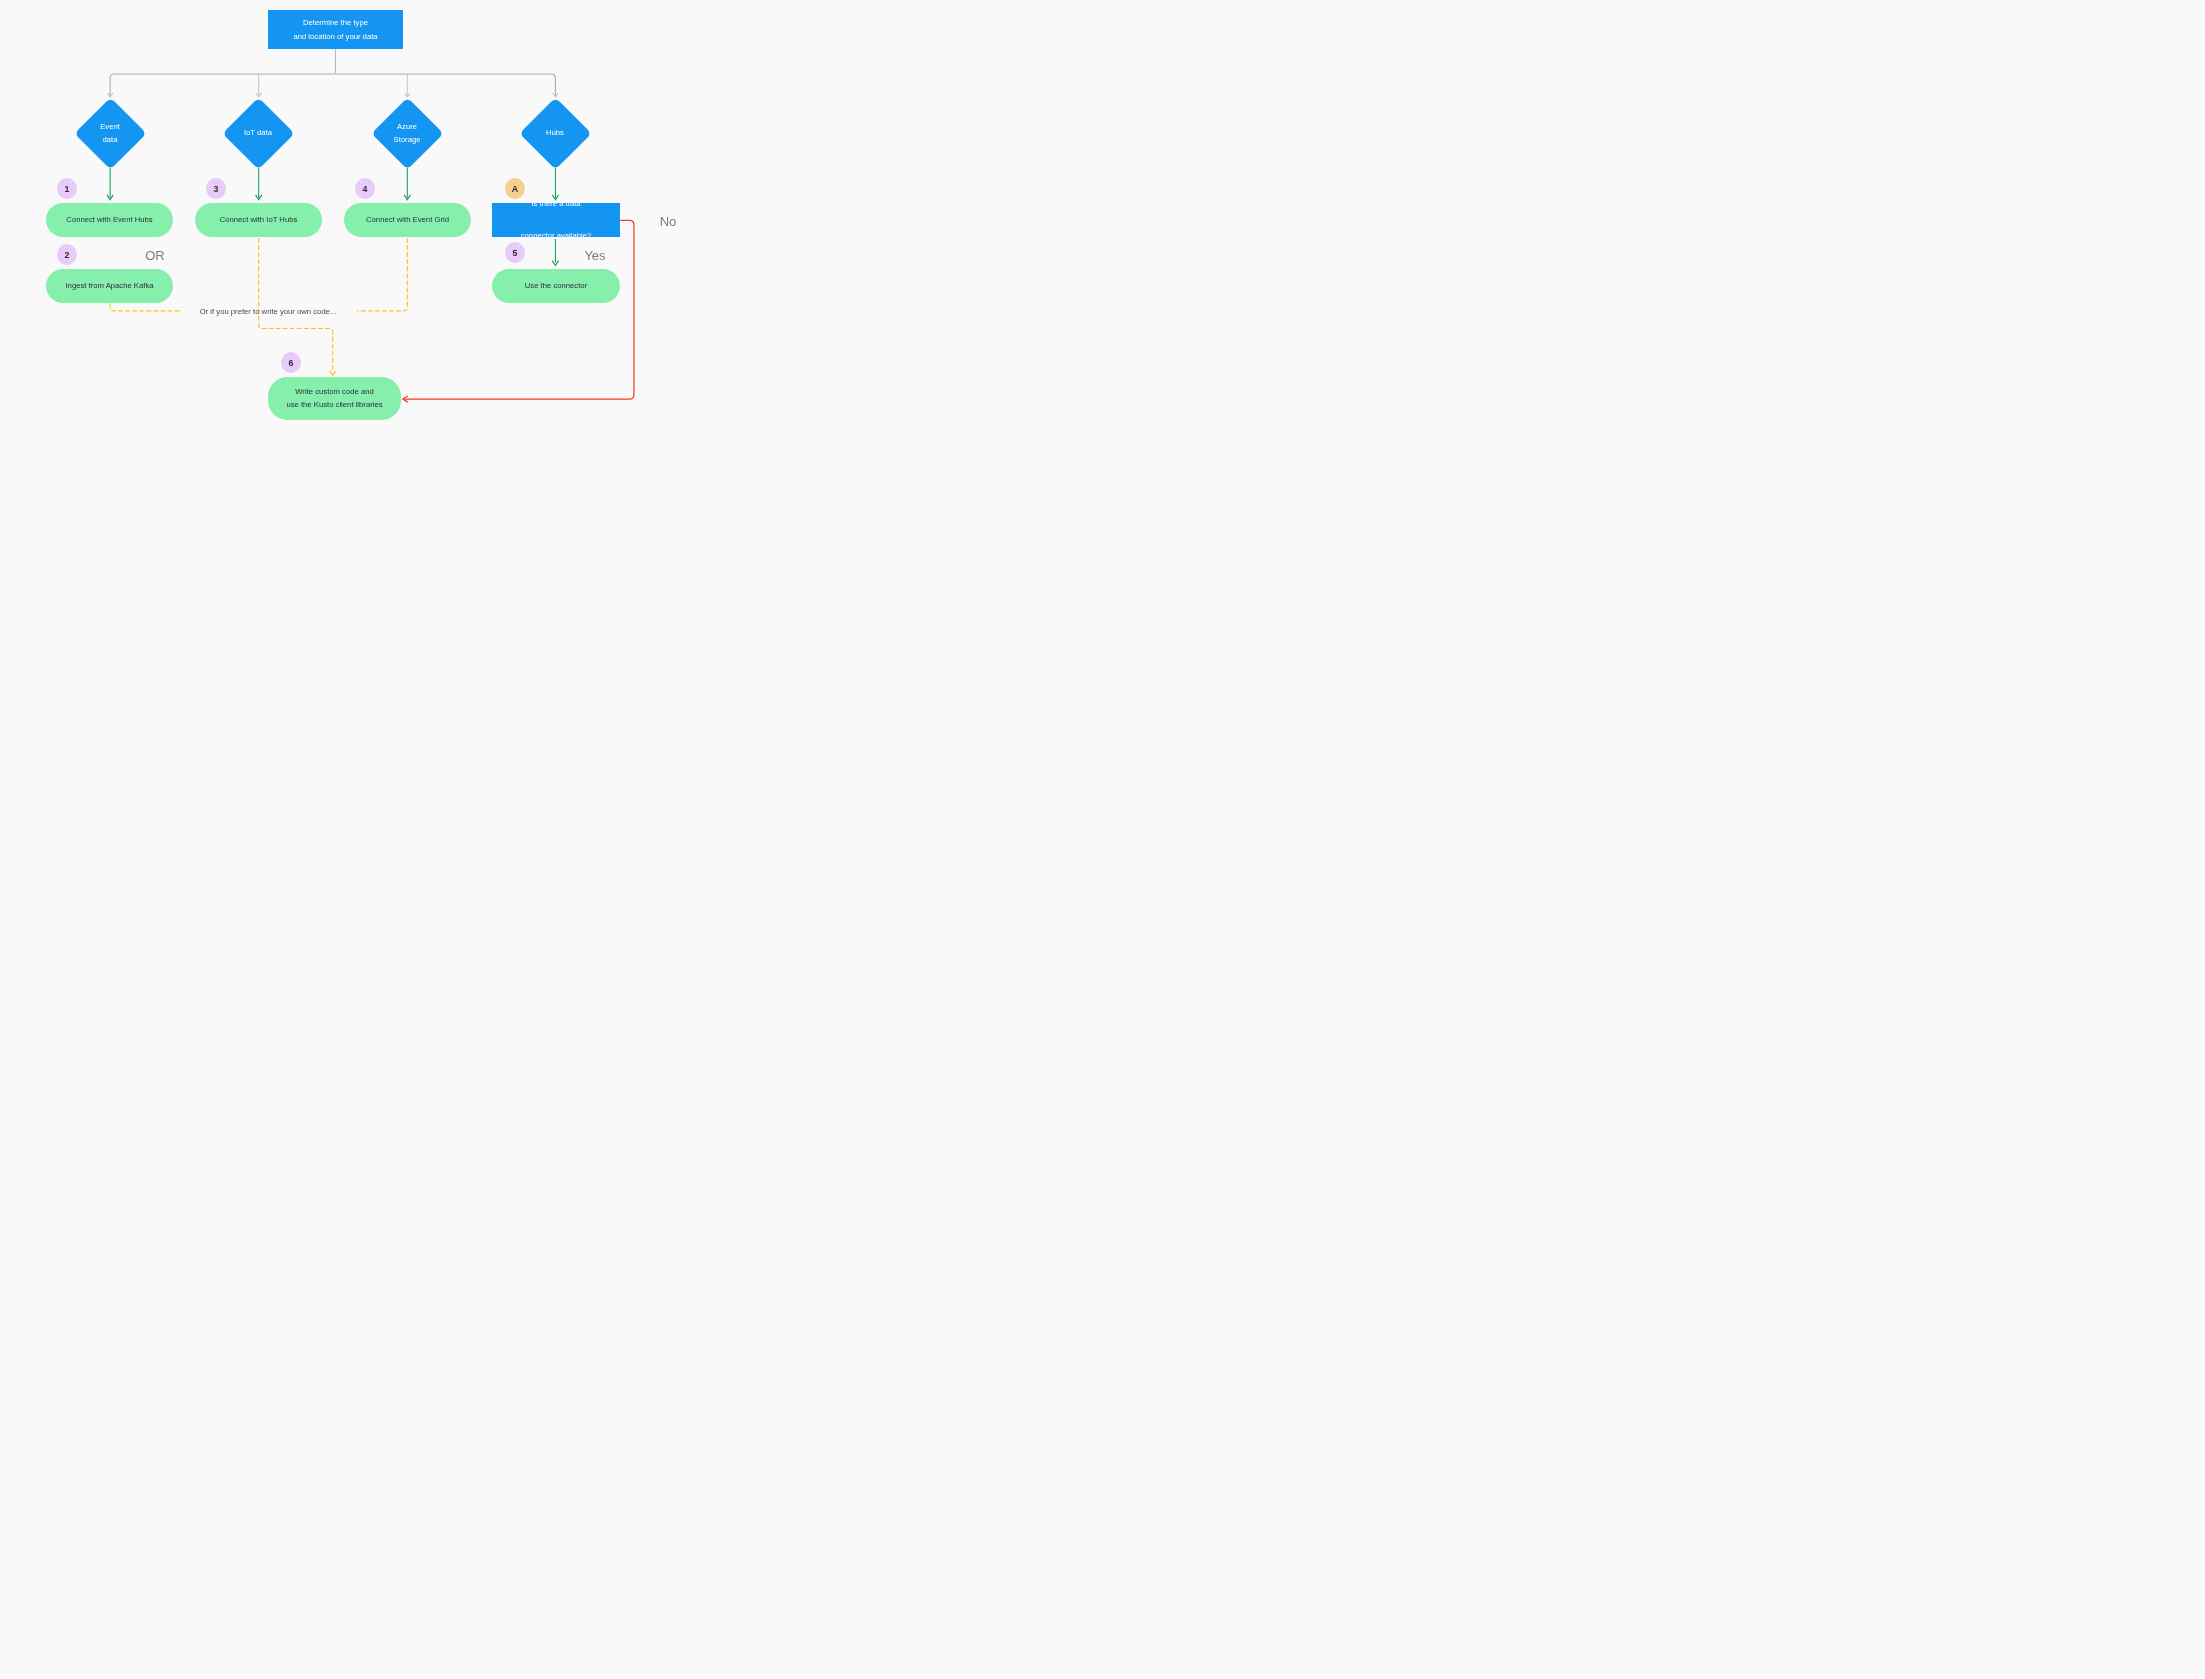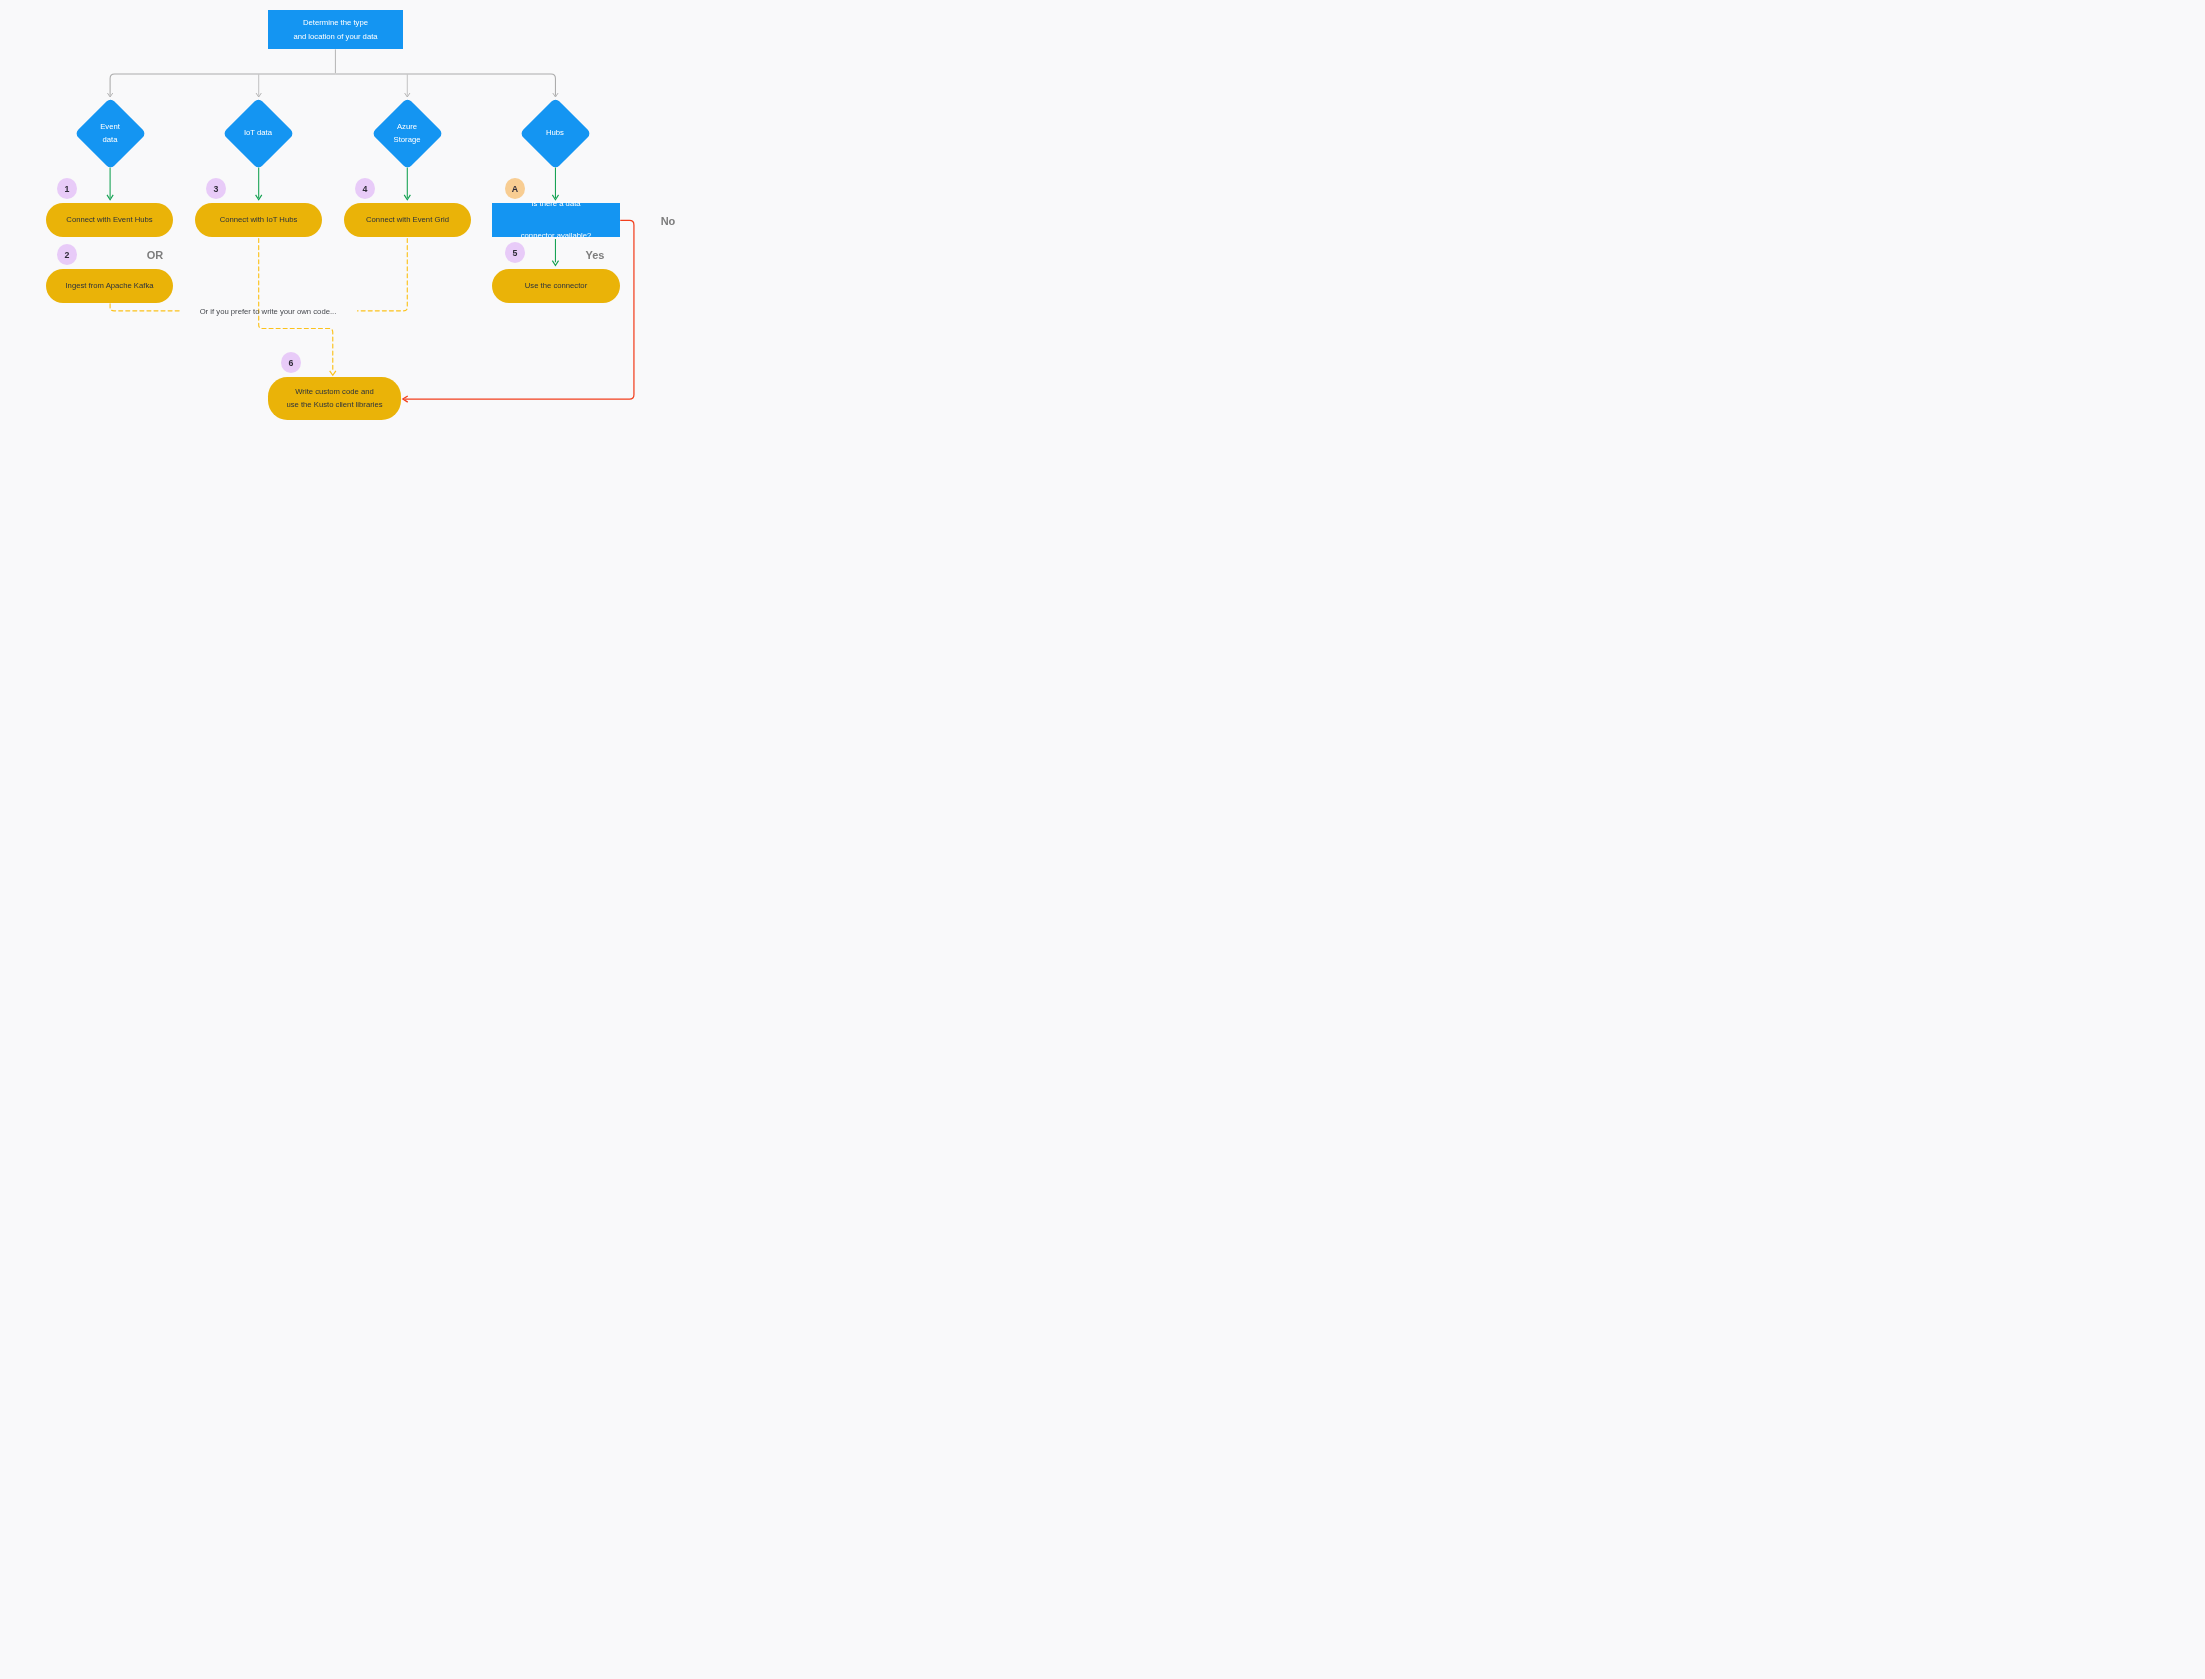--- a/index.html
+++ b/index.html
@@ -21,21 +21,21 @@
     color:#FFFFFF;
     border-radius:0;
     display:flex;flex-direction:column;
     align-items:center;justify-content:center;
     text-align:center;
     font-size:7.7px;line-height:13.2px;
     z-index:2;
   }
   .pill{
     position:absolute;
-    background:#eab308;
+    background:#86efac;
     color:#2A323E;
     border-radius:17px;
     display:flex;flex-direction:column;
     align-items:center;justify-content:center;
     text-align:center;
     font-size:7.7px;line-height:12.3px;
     z-index:2;
   }
   .diamond{
     position:absolute;width:72px;height:72px;z-index:1;
@@ -51,21 +51,21 @@
     color:#fff;font-size:7.7px;line-height:13.2px;text-align:center;z-index:2;
   }
   .badge{
     position:absolute;width:20px;height:21px;border-radius:50%;
     background:#E8CBF8;color:#2F2B38;
     display:flex;align-items:center;justify-content:center;
     font-size:8.8px;font-weight:bold;z-index:3;
   }
   .badge.orange{background:#F8CD92;}
   .edge-label{
-    position:absolute;color:#7D7D7D;font-weight:bold;font-size:11px;z-index:3;
+    position:absolute;color:#7D7D7D;font-weight:normal;font-size:13px;z-index:3;
     transform:translate(-50%,-50%);white-space:nowrap;padding-left:42px;
   }
   .alt-label{
     position:absolute;color:#46494E;font-size:7.7px;z-index:3;
     transform:translate(-50%,-50%);white-space:nowrap;
   }
 </style>
 </head>
 <body>
 

